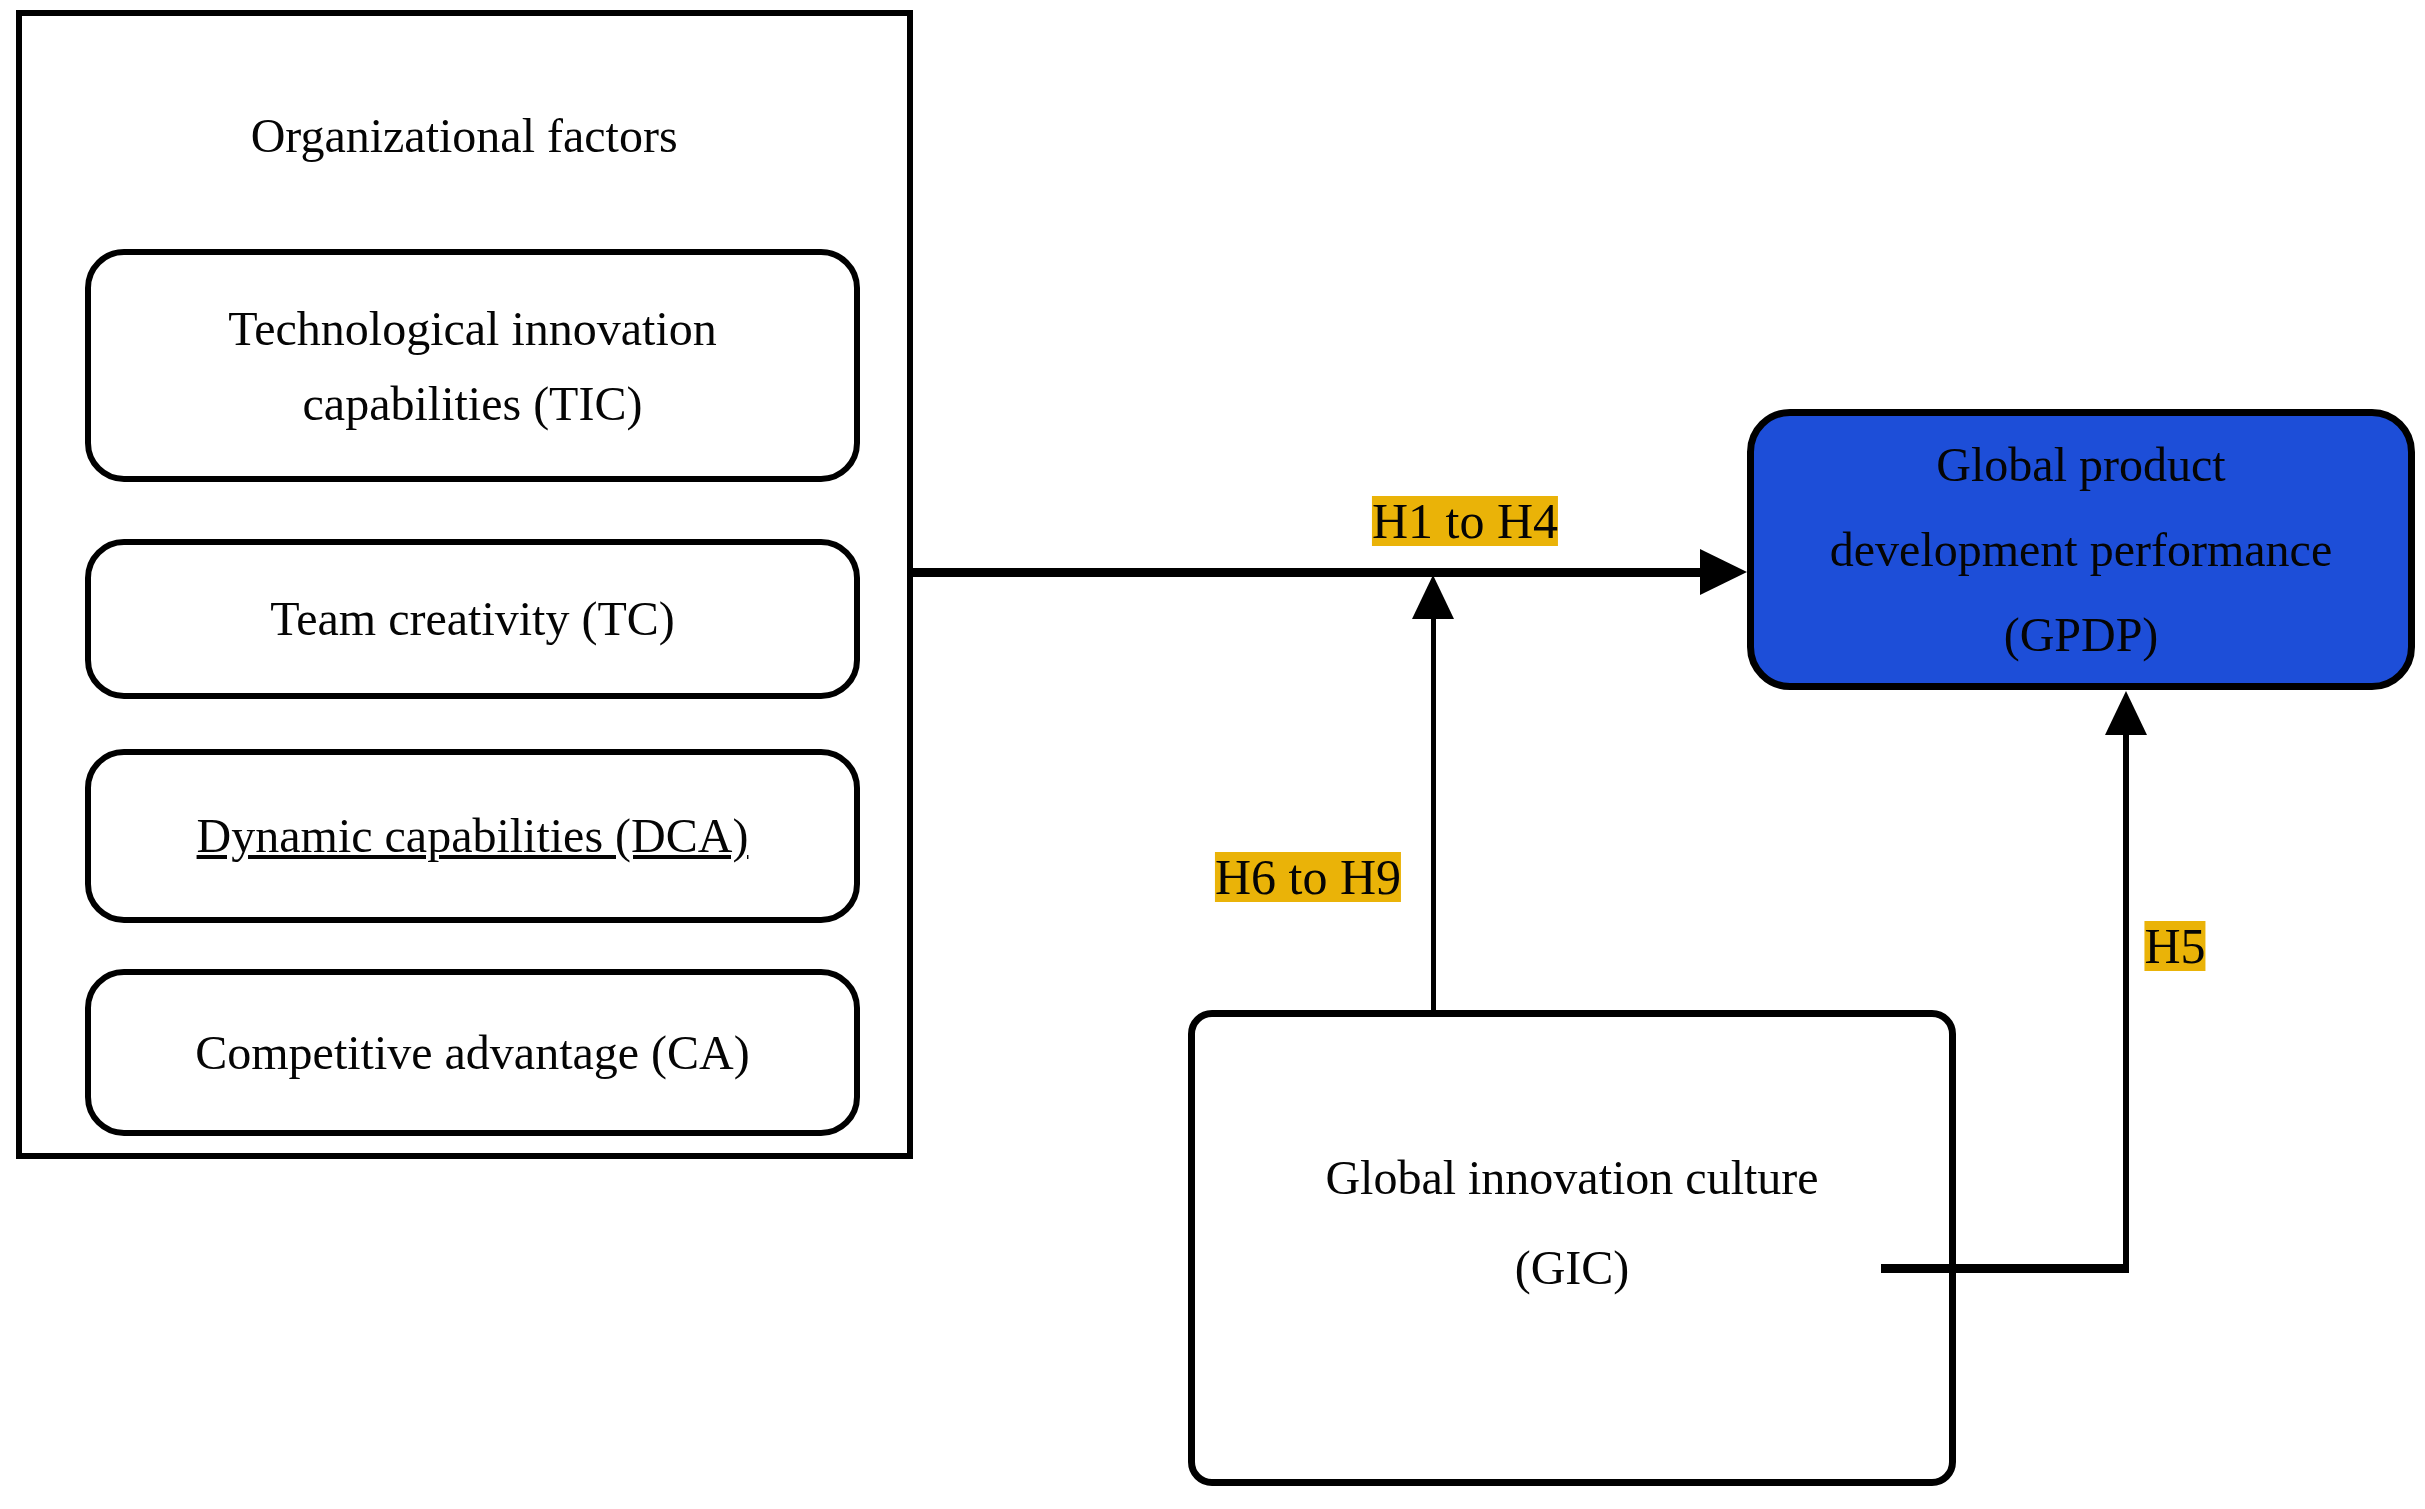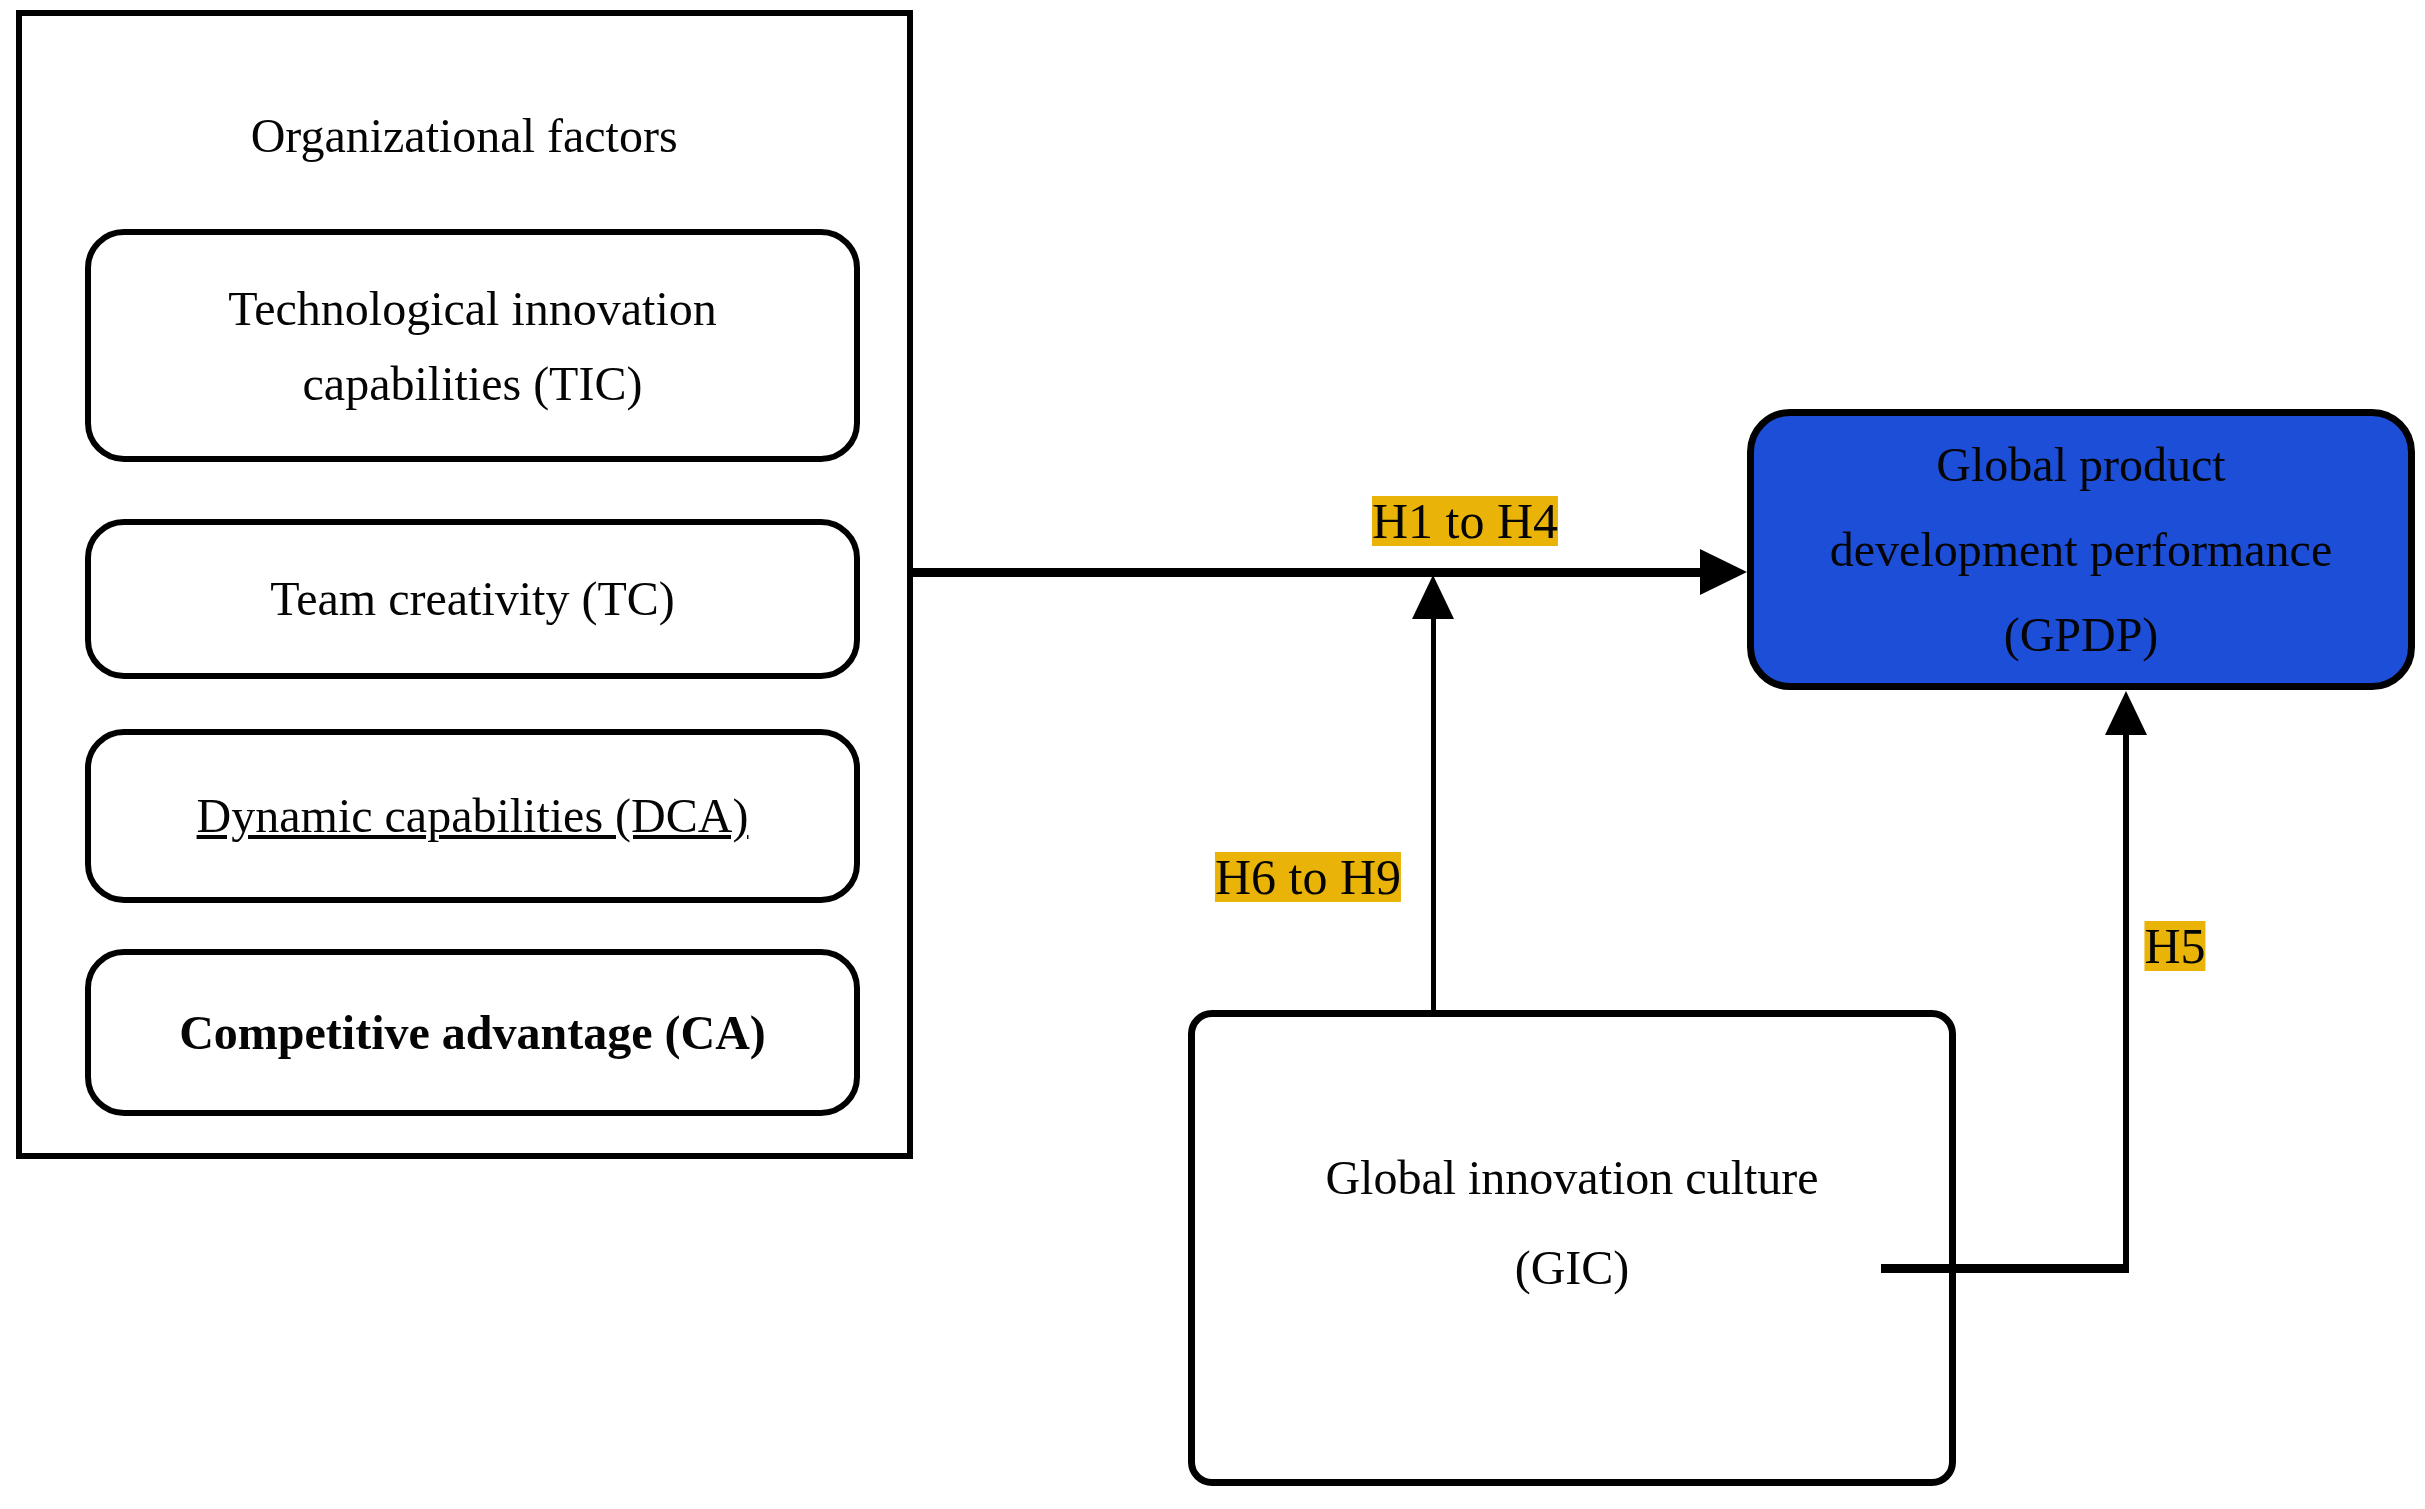--- a/index.html
+++ b/index.html
@@ -35,27 +35,28 @@
     left: 85px;
     width: 775px;
     border: 6.4px solid #000;
     border-radius: 39px;
     box-sizing: border-box;
     background: #ffffff;
     display: flex;
     align-items: center;
     justify-content: center;
     text-align: center;
+    margin-top: 20px;
   }
   .inner-box .box-label { font-size: 48px; line-height: 75px; }
   .inner-box.single .box-label { line-height: 1; }
   .box-tic { top: 229px;  height: 233px; }
   .box-tc  { top: 519px;  height: 160px; text-align: center; }
   .box-dca { top: 729px; height: 174px; text-decoration: underline; }
-  .box-ca  { top: 949px; height: 167px; font-weight: bold; }
+  .box-ca  { top: 949px; height: 167px; }
 
   .gpdp-box {
     position: absolute;
     left: 1747px; top: 409px;
     width: 668px; height: 281px;
     border: 7.1px solid #000;
     border-radius: 43px;
     box-sizing: border-box;
     background: #1d4ed8;
     display: flex;

